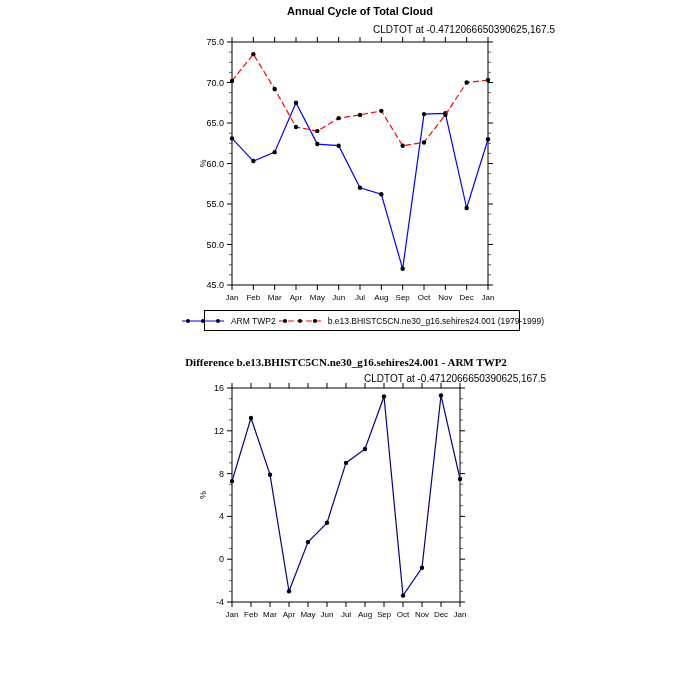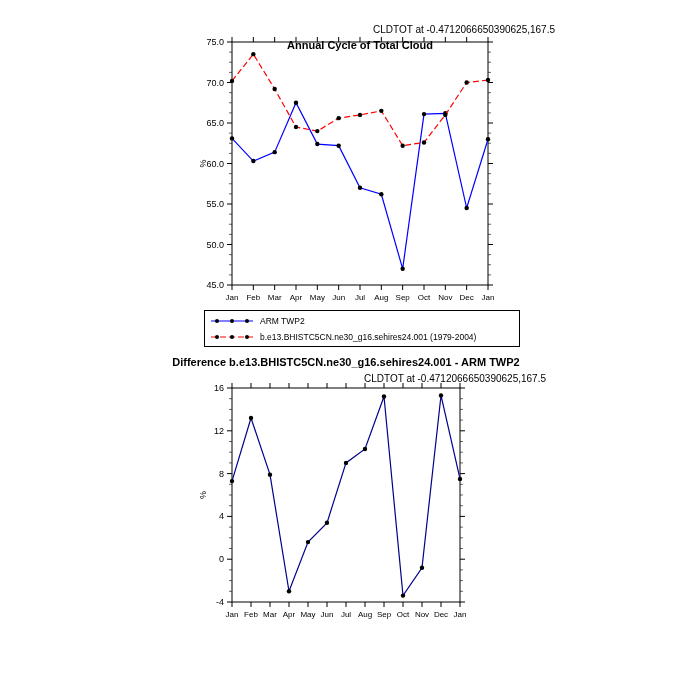--- a/index.html
+++ b/index.html
@@ -1,27 +1,27 @@
 <!DOCTYPE html>
 <html><head>
 <meta charset="utf-8">
 <style>
   html,body{margin:0;padding:0;background:#ffffff;}
   body{font-family:"Liberation Sans", sans-serif;color:#000;}
   .canvas{position:relative;width:700px;height:700px;background:#fff;overflow:hidden;}
   .chart-title{position:absolute;text-align:center;font-weight:bold;font-size:11px;line-height:13px;}
   .chart-subtitle{position:absolute;text-align:right;font-weight:normal;font-size:10px;line-height:12px;}
-  .t1{top:5px;left:160px;width:400px;margin-top:34px;}
+  .t1{top:5px;left:160px;width:400px;}
   .s1{top:24px;left:155px;width:400px;}
-  .t2{top:356px;left:146px;width:400px;}
+  .t2{top:356px;left:146px;width:400px;font-family:Liberation Serif, serif;}
   .s2{top:373px;left:146px;width:400px;}
   #plot{position:absolute;top:0;left:0;}
   svg text{font-family:"Liberation Sans", sans-serif;fill:#000;}
   .legend{position:absolute;top:310px;left:204px;width:306px;border:1px solid #000;
-          padding:2px 4px;background:#fff;display:flex;flex-direction:column;justify-content:center;gap:1px;}
+          padding:2px 4px;background:#fff;display:flex;justify-content:center;gap:1px;}
   .legend-row{display:flex;align-items:center;gap:5px;height:15px;}
   .legend-label{font-size:8.5px;white-space:nowrap;}
 </style>
 </head>
 <body>
 
 <div class="canvas">
 
   <div class="chart-title t1">Annual Cycle of Total Cloud</div>
   <div class="chart-subtitle s1">CLDTOT at -0.4712066650390625,167.5</div>
@@ -268,20 +268,20 @@
         </svg>
       <span class="legend-label">ARM TWP2</span>
     </div>
     <div class="legend-row">
       <svg class="legend-sample" width="46" height="12">
           <line x1="2" y1="6" x2="44" y2="6" stroke="#ff0000" stroke-width="1.2" stroke-dasharray="6,3"></line>
           <circle cx="8" cy="6" r="2" fill="#000000"></circle>
           <circle cx="23" cy="6" r="2" fill="#000000"></circle>
           <circle cx="38" cy="6" r="2" fill="#000000"></circle>
         </svg>
-      <span class="legend-label">b.e13.BHISTC5CN.ne30_g16.sehires24.001 (1979-2004)</span>
+      <span class="legend-label">b.e13.BHISTC5CN.ne30_g16.sehires24.001 (1979-1999)</span>
     </div>
   </div>
 
   <div class="chart-title t2">Difference b.e13.BHISTC5CN.ne30_g16.sehires24.001 - ARM TWP2</div>
   <div class="chart-subtitle s2">CLDTOT at -0.4712066650390625,167.5</div>
 
 </div>
 
 </body></html>

